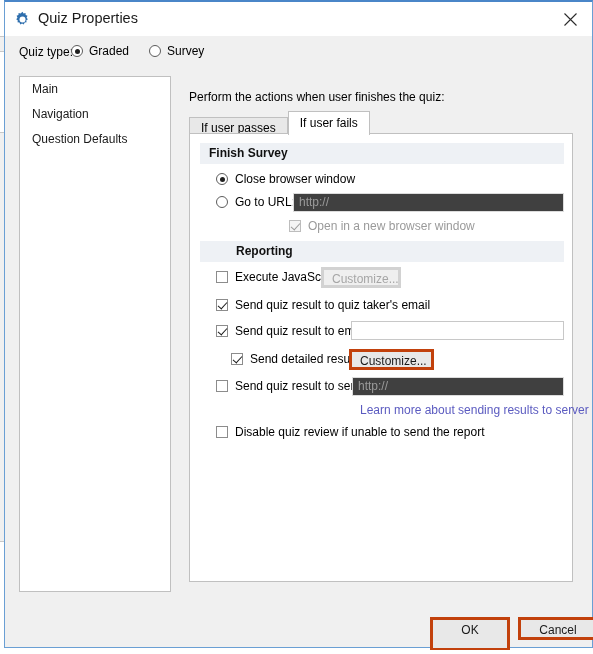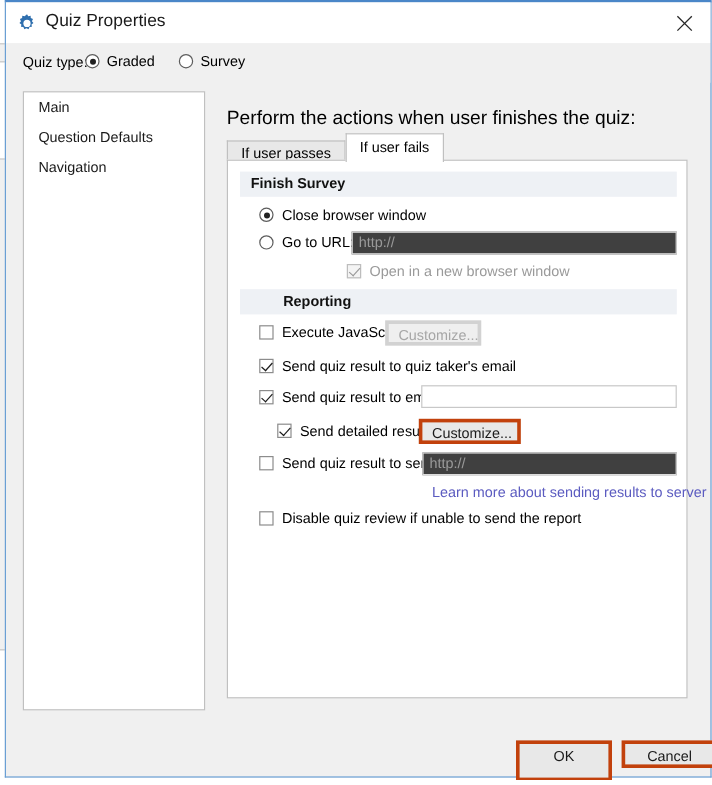--- a/index.html
+++ b/index.html
@@ -162,21 +162,21 @@
 
   
   #rightpane {
     position: absolute;
     left: 180px; top: 74px;
     width: 392px; height: 516px;
   }
   #pane-intro {
     position: absolute;
     left: 4px; top: 14px;
-    font-size: 16px;
+    font-size: 12px;
     white-space: nowrap;
   }
   #tabstrip {
     position: absolute;
     left: 4px; top: 35px;
     height: 23px;
     display: flex;
     align-items: flex-end;
   }
   .tab {
@@ -333,22 +333,22 @@
       <span>Graded</span>
     </div>
     <div class="rt-opt" id="rt-survey">
       <span class="radio"></span>
       <span>Survey</span>
     </div>
   </div>
 
   <div id="listbox">
     <div class="list-item">Main</div>
+    <div class="list-item">Navigation</div>
     <div class="list-item">Question Defaults</div>
-    <div class="list-item">Navigation</div>
   </div>
 
   <div id="rightpane">
 
     <div id="pane-intro">Perform the actions when user finishes the quiz:</div>
 
     <div id="tabstrip">
       <div class="tab">If user passes</div>
       <div class="tab active">If user fails</div>
     </div>

